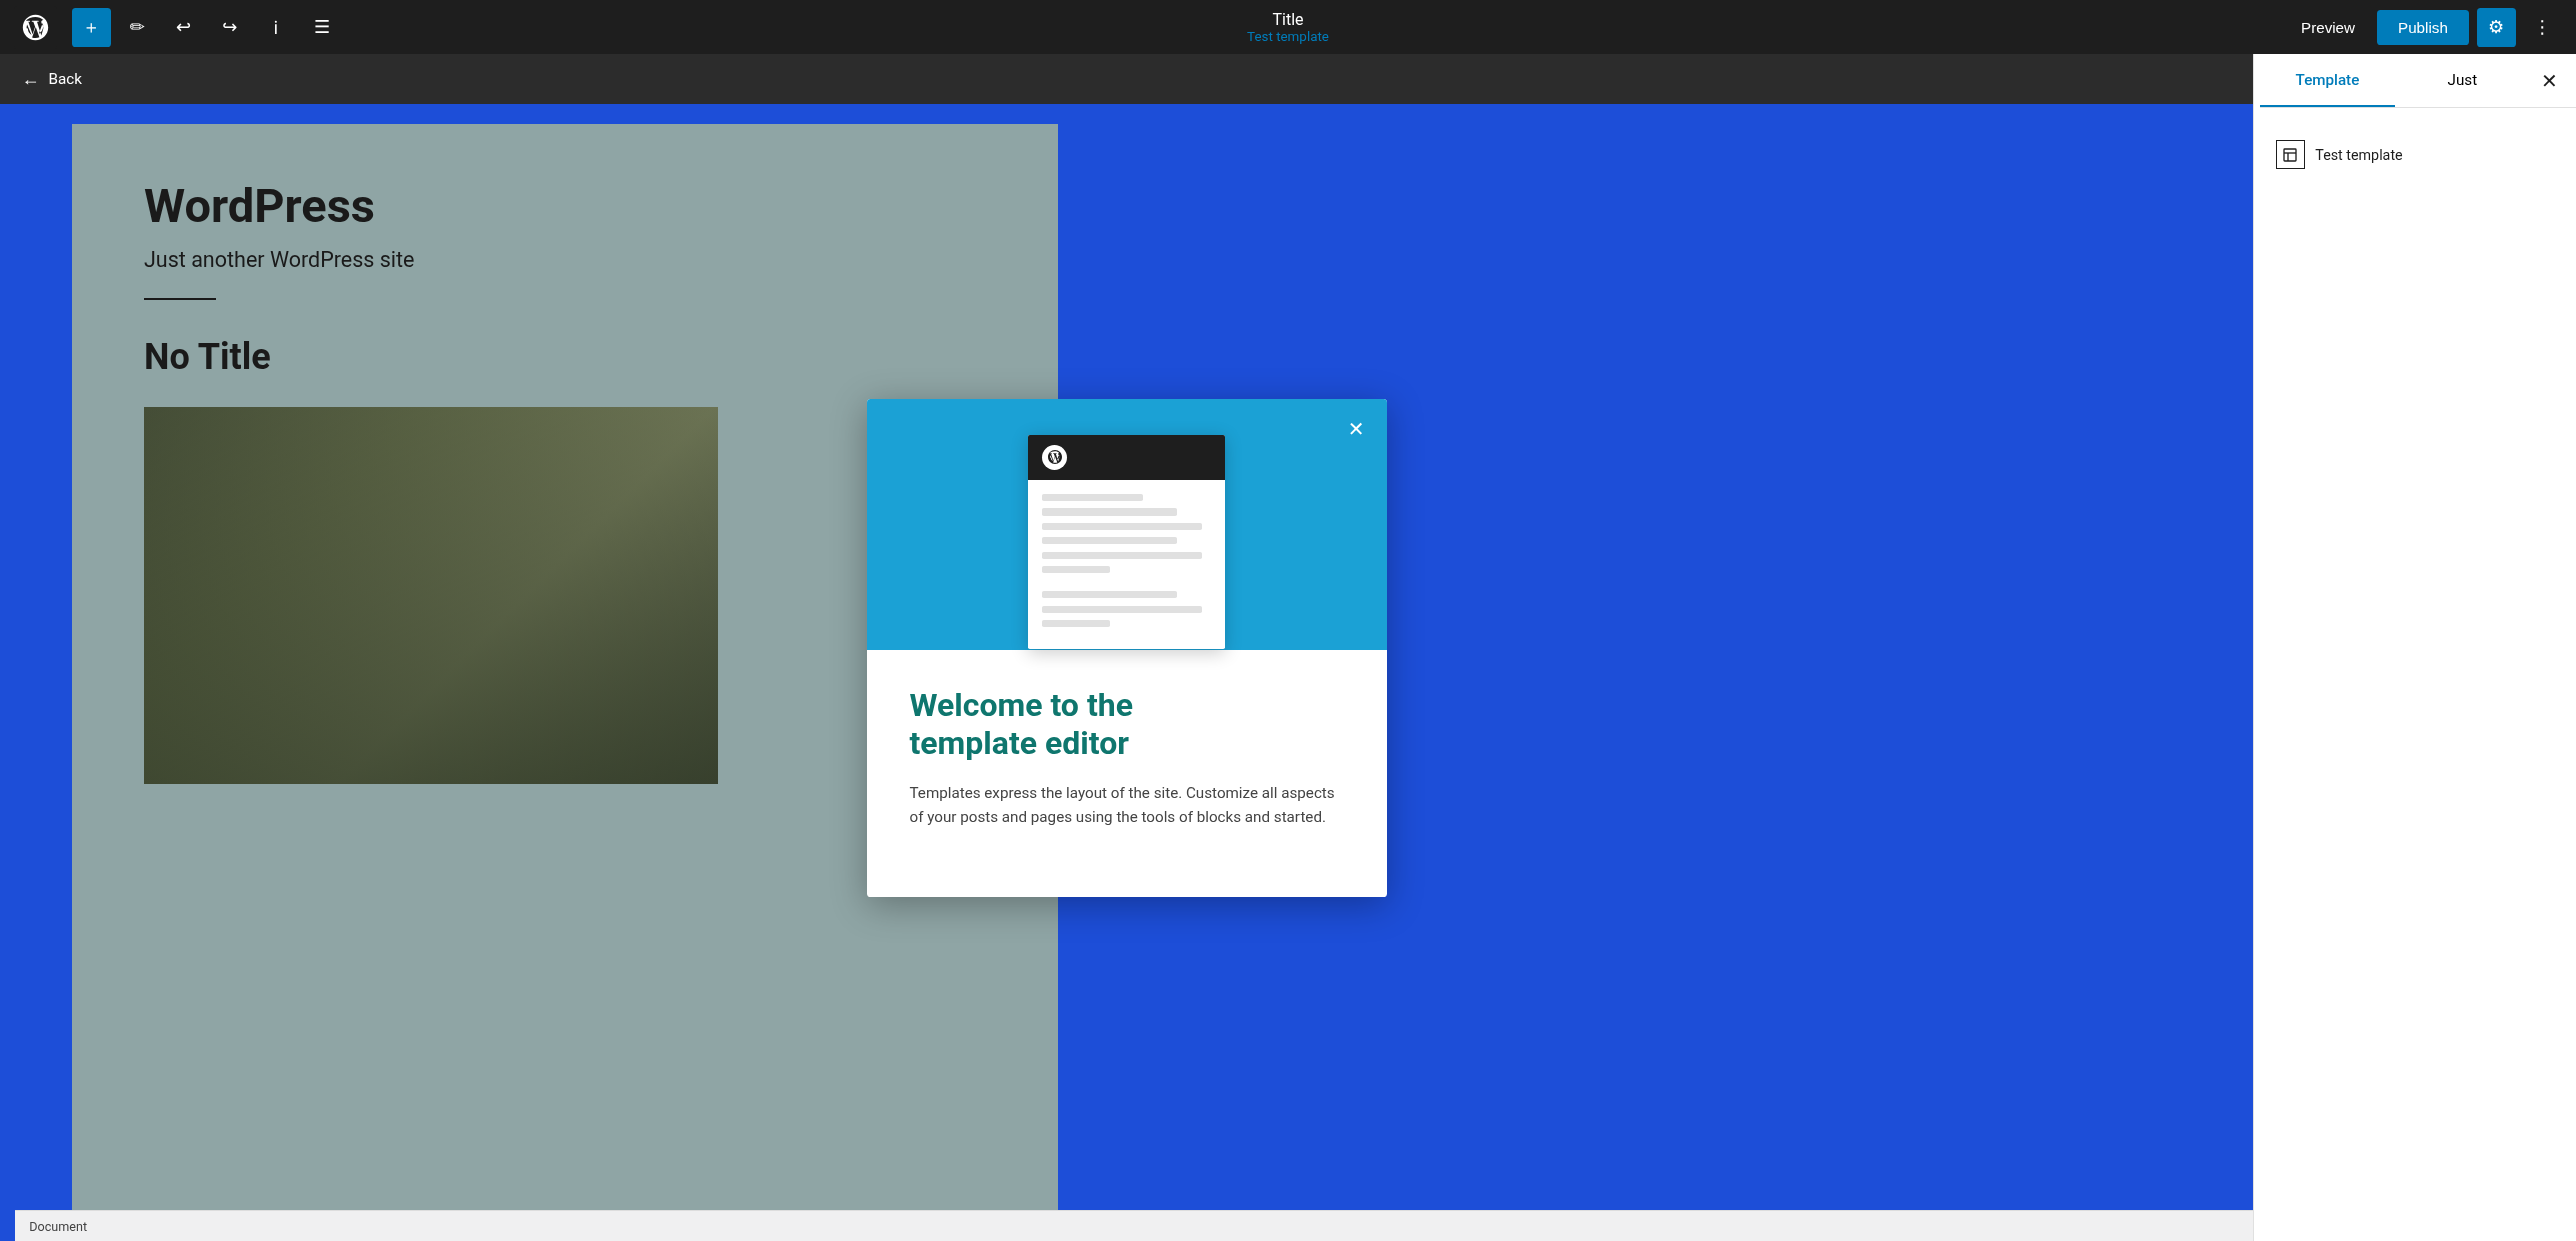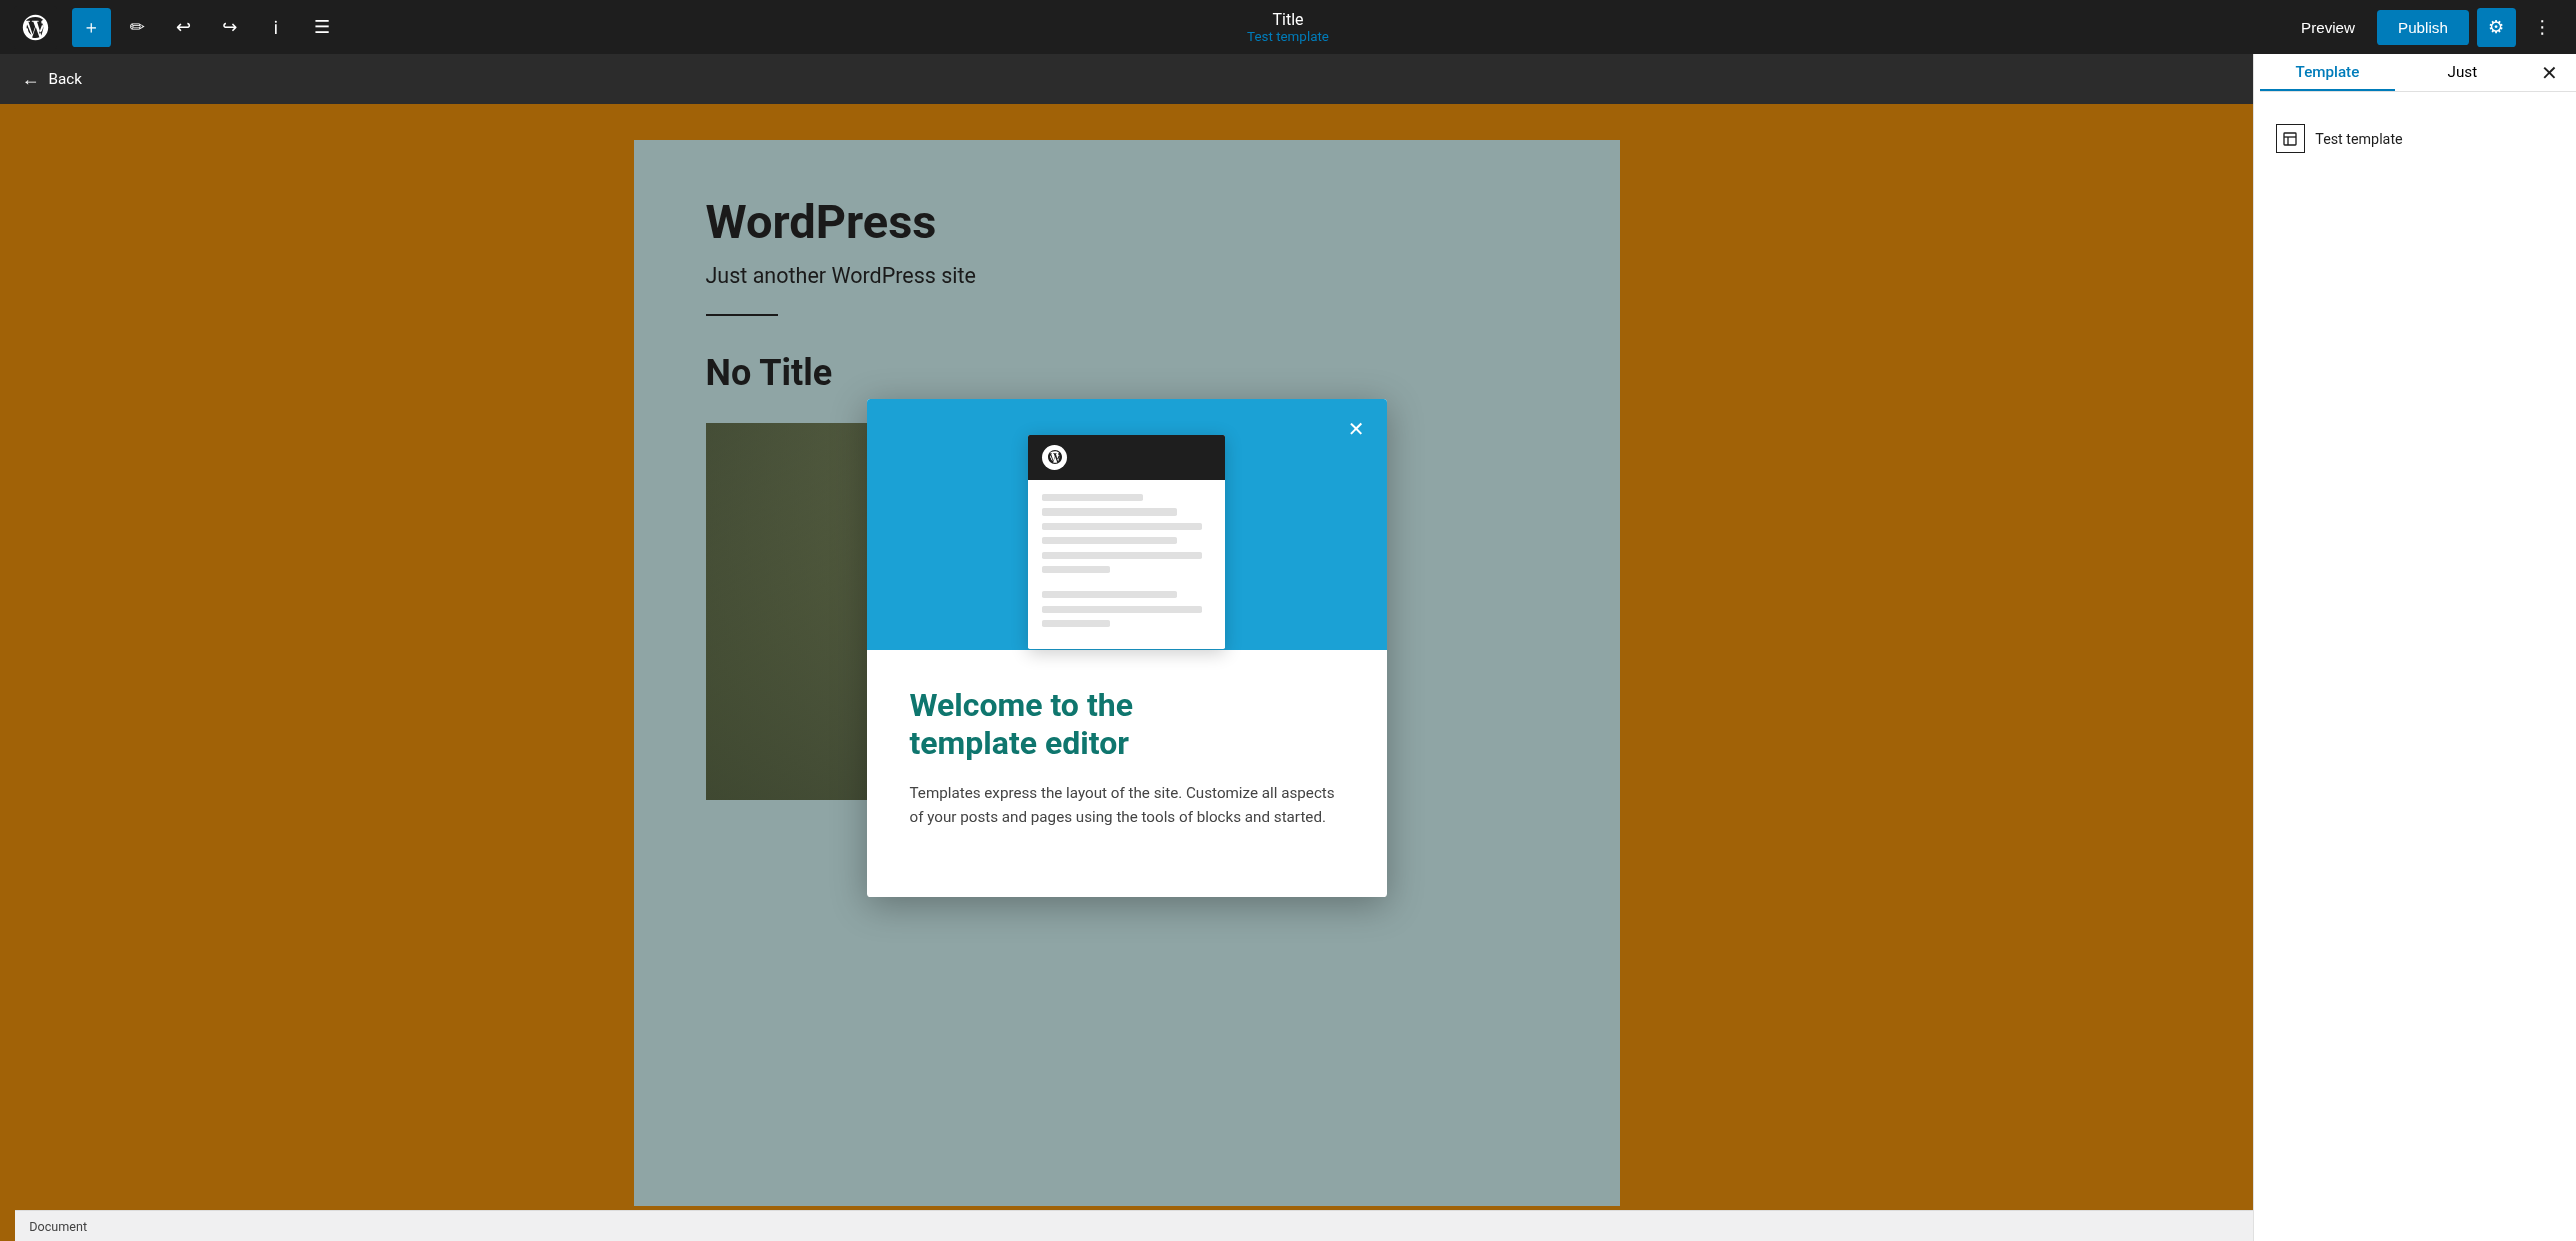--- a/index.html
+++ b/index.html
@@ -66,22 +66,22 @@
     
     .back-bar {
       background: #2c2c2c; height: 50px; display: flex; align-items: center;
       padding: 0 21.5px; gap: 9px; cursor: pointer;
     }
     .back-bar-arrow { color: #fff; font-size: 18px; }
     .back-bar-label { color: #fff; font-size: 15.2px; }
 
     
     .canvas-area {
-      background: #a16207; padding: 36px 72px; height: calc(100% - 50px);
-      overflow-y: auto; display: flex; justify-content: center;
+      background: #1d4ed8; padding: 20px 72px; height: calc(100% - 50px);
+      overflow-y: auto; display: flex; 
     }
     .canvas-content {
       background: #8fa5a5; width: 100%; max-width: 986px; min-height: 538px;
       padding: 54px 72px;
     }
     .site-title { font-size: 47px; font-weight: 700; color: #1a1a1a; margin-bottom: 14.3px; }
     .site-tagline { font-size: 21.5px; color: #1a1a1a; margin-bottom: 26px; }
     .separator { width: 72px; height: 1.8px; background: #1a1a1a; margin-bottom: 36px; }
     .post-title { font-size: 36px; font-weight: 700; color: #1a1a1a; margin-bottom: 29px; }
     .post-image {
@@ -93,21 +93,21 @@
       background: linear-gradient(180deg, rgba(60,70,40,0.4) 0%, rgba(40,50,30,0.7) 100%);
     }
 
     
     .right-panel {
       width: 323px; background: #fff; border-left: 0.9px solid #e0e0e0;
       display: flex; flex-direction: column;
     }
     .right-panel-header {
       display: flex; align-items: center; border-bottom: 0.9px solid #e0e0e0;
-      height: 38px;
+      height: 54px;
       margin-left: 6px;
     }
     .panel-tab {
       flex: 1; height: 100%; display: flex; align-items: center; justify-content: center;
       font-size: 15.2px; cursor: pointer; border-bottom: 2.7px solid transparent;
       margin-bottom: -0.9px;
     }
     .panel-tab.active {
       border-bottom: 2.7px solid #007cba; color: #007cba; font-weight: 500;
     }

